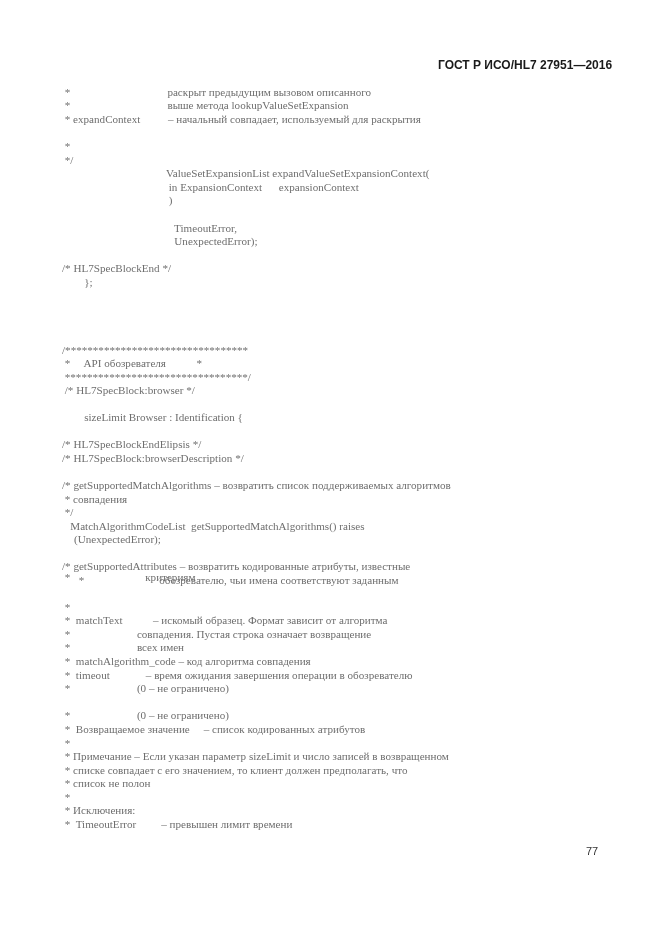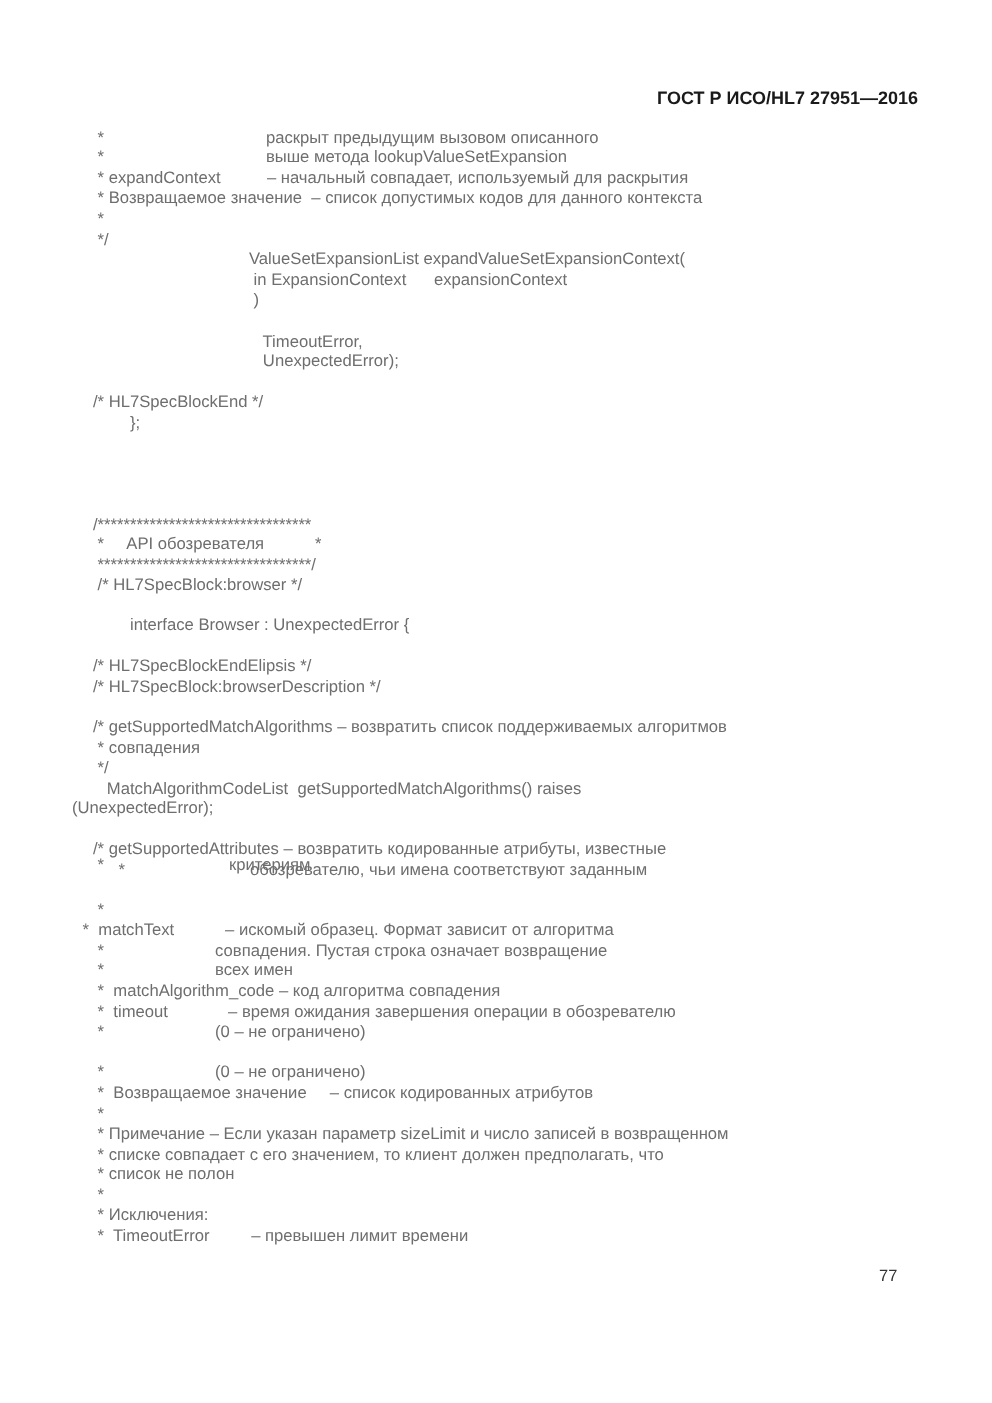--- a/index.html
+++ b/index.html
@@ -4,65 +4,64 @@
 <style>
   html, body { margin: 0; padding: 0; background: #ffffff; }
   body { width: 661px; height: 935px; position: relative; overflow: hidden; }
   .header {
     position: absolute; left: 438px; top: 58px;
     font-family: "Liberation Sans", sans-serif; font-weight: bold;
     font-size: 12px; color: #1a1a1a; white-space: nowrap;
   }
   .code {
     position: absolute; left: 0; top: 0; width: 661px; height: 935px;
-    font-family: Liberation Sans, sans-serif; font-size: 11.1px;
+    font-family: Liberation Serif, serif; font-size: 11.1px;
     color: #6e6e6e;
   }
   .ln { position: absolute; white-space: pre; line-height: 13px; }
   .page-num {
     position: absolute; left: 586px; top: 845px;
     font-family: "Liberation Sans", sans-serif; font-size: 11px; color: #333;
   }
 </style>
 </head>
 <body>
 
 <div class="header">ГОСТ Р ИСО/HL7 27951—2016</div>
 
 <div class="code">
   <div class="ln" style="left: 62px; top: 86px;"> *                                   раскрыт предыдущим вызовом описанного</div>
   <div class="ln" style="left: 62px; top: 99px;"> *                                   выше метода lookupValueSetExpansion</div>
   <div class="ln" style="left: 62px; top: 113px;"> * expandContext          – начальный совпадает, используемый для раскрытия</div>
-  <div class="ln" style="left: 62px; top: 126px;"> * Возвращаемое значение  – список допустимых кодов для данного контекста</div>
   <div class="ln" style="left: 62px; top: 140px;"> *</div>
   <div class="ln" style="left: 62px; top: 154px;"> */</div>
   <div class="ln" style="left: 166px; top: 167px;">ValueSetExpansionList expandValueSetExpansionContext(</div>
   <div class="ln" style="left: 166px; top: 181px;"> in ExpansionContext      expansionContext</div>
   <div class="ln" style="left: 166px; top: 194px;"> )</div>
   <div class="ln" style="left: 166px; top: 222px;">   TimeoutError,</div>
   <div class="ln" style="left: 166px; top: 235px;">   UnexpectedError);</div>
   <div class="ln" style="left: 62px; top: 262px;">/* HL7SpecBlockEnd */</div>
   <div class="ln" style="left: 62px; top: 276px;">        };</div>
   <div class="ln" style="left: 62px; top: 344px;">/*********************************</div>
   <div class="ln" style="left: 62px; top: 357px;"> *     API обозревателя           *</div>
   <div class="ln" style="left: 62px; top: 371px;"> *********************************/</div>
   <div class="ln" style="left: 62px; top: 384px;"> /* HL7SpecBlock:browser */</div>
-  <div class="ln" style="left: 62px; top: 411px;">        interface Browser : UnexpectedError {</div>
+  <div class="ln" style="left: 62px; top: 411px;">        sizeLimit Browser : Identification {</div>
   <div class="ln" style="left: 62px; top: 438px;">/* HL7SpecBlockEndElipsis */</div>
   <div class="ln" style="left: 62px; top: 452px;">/* HL7SpecBlock:browserDescription */</div>
   <div class="ln" style="left: 62px; top: 479px;">/* getSupportedMatchAlgorithms – возвратить список поддерживаемых алгоритмов</div>
   <div class="ln" style="left: 62px; top: 493px;"> * совпадения</div>
   <div class="ln" style="left: 62px; top: 506px;"> */</div>
   <div class="ln" style="left: 62px; top: 520px; text-align: center;">   MatchAlgorithmCodeList  getSupportedMatchAlgorithms() raises</div>
-  <div class="ln" style="left: 48px; top: 533px;">(UnexpectedError);</div>
+  <div class="ln" style="left: 74px; top: 533px;">(UnexpectedError);</div>
   <div class="ln" style="left: 62px; top: 560px;">/* getSupportedAttributes – возвратить кодированные атрибуты, известные</div>
   <div class="ln" style="left: 76px; top: 574px;"> *                           обозревателю, чьи имена соответствуют заданным</div>
   <div class="ln" style="left: 62px; top: 571px;"> *                           критериям</div>
   <div class="ln" style="left: 62px; top: 601px;"> *</div>
-  <div class="ln" style="left: 52px; top: 614px; text-align: right;"> *  matchText           – искомый образец. Формат зависит от алгоритма</div>
+  <div class="ln" style="left: 62px; top: 614px; text-align: right;"> *  matchText           – искомый образец. Формат зависит от алгоритма</div>
   <div class="ln" style="left: 62px; top: 628px;"> *                        совпадения. Пустая строка означает возвращение</div>
   <div class="ln" style="left: 62px; top: 641px;"> *                        всех имен</div>
   <div class="ln" style="left: 62px; top: 655px;"> *  matchAlgorithm_code – код алгоритма совпадения</div>
   <div class="ln" style="left: 62px; top: 669px;"> *  timeout             – время ожидания завершения операции в обозревателю</div>
   <div class="ln" style="left: 62px; top: 682px;"> *                        (0 – не ограничено)</div>
   <div class="ln" style="left: 62px; top: 709px;"> *                        (0 – не ограничено)</div>
   <div class="ln" style="left: 62px; top: 723px;"> *  Возвращаемое значение     – список кодированных атрибутов</div>
   <div class="ln" style="left: 62px; top: 737px;"> *</div>
   <div class="ln" style="left: 62px; top: 750px;"> * Примечание – Если указан параметр sizeLimit и число записей в возвращенном</div>
   <div class="ln" style="left: 62px; top: 764px;"> * списке совпадает с его значением, то клиент должен предполагать, что</div>

